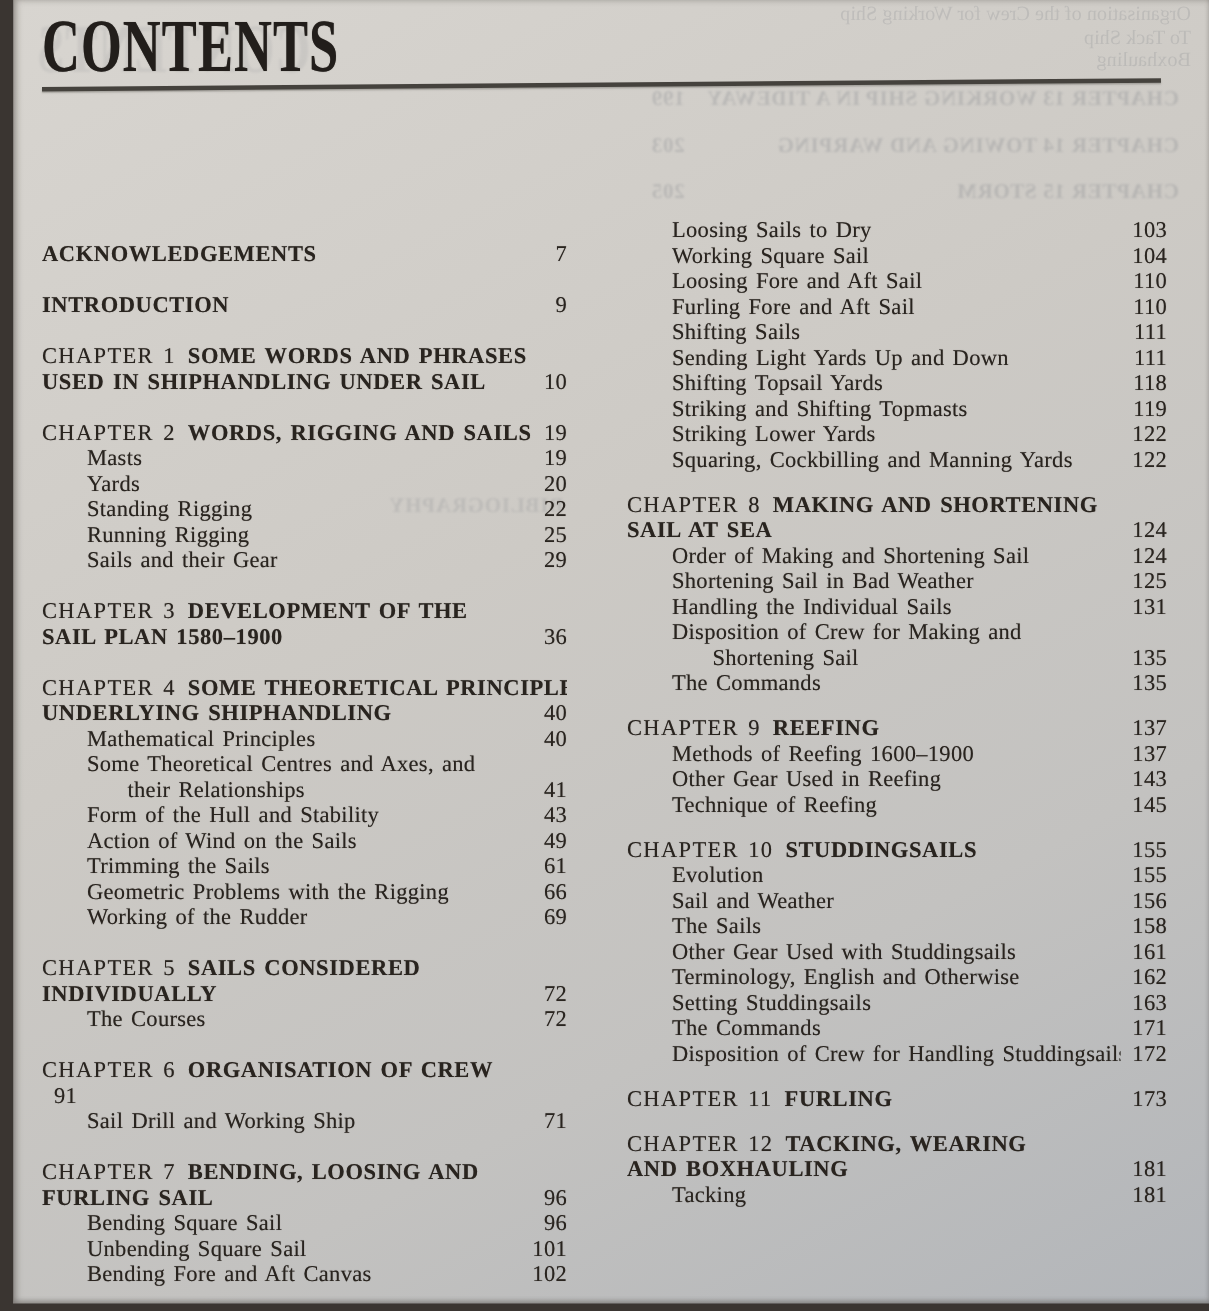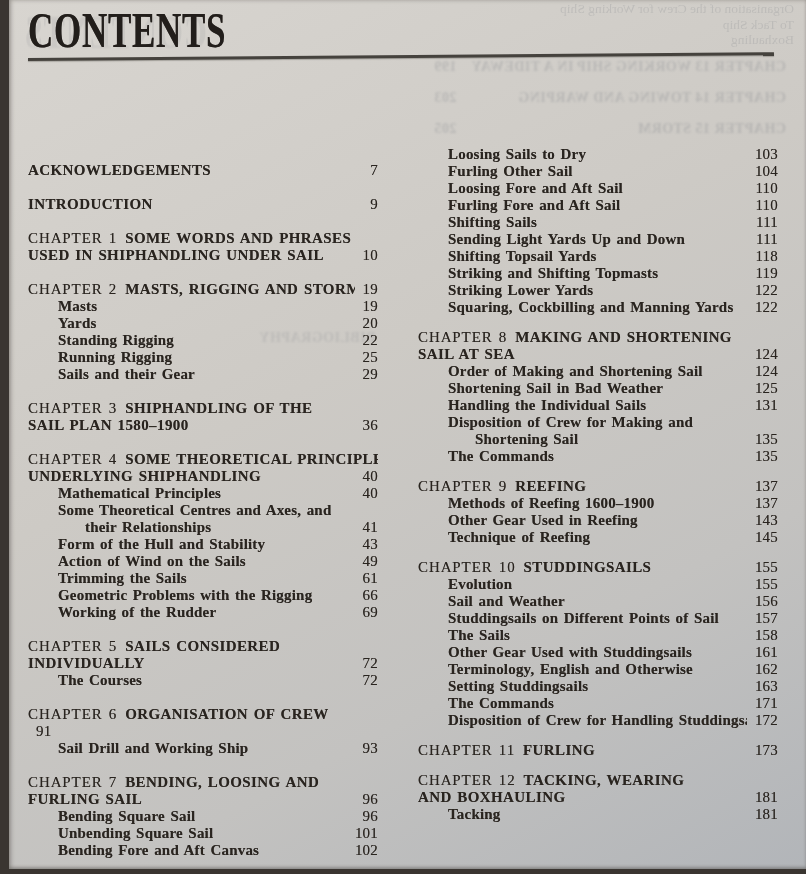--- a/index.html
+++ b/index.html
@@ -33,22 +33,22 @@
   .col-left{left:19px;width:350px;margin-top:16px;}
   .col-right{left:409px;width:360px;}
   .row{
     display:flex;align-items:baseline;justify-content:space-between;
     font-size:15px;line-height:17px;white-space:nowrap;
     word-spacing:1.5px;letter-spacing:.2px;
     text-shadow:0 0 .5px rgba(41,36,31,.5);
   }
   .row .txt{flex:0 1 auto;overflow:hidden;}
   .row .page{margin-left:8px;flex:0 0 auto;}
-  .row.sub .txt{padding-left:30px;font-weight:bold;}
-  .row.cont .txt{padding-left:57px;font-weight:bold;}
+  .row.sub .txt{padding-left:30px;}
+  .row.cont .txt{padding-left:57px;}
   .row.head .t, .row.chapter .t, .row.chapter-cont .t{font-weight:700;letter-spacing:.4px;}
   .row.chapter .label{font-weight:400;letter-spacing:.9px;margin-right:8px;}
   .col-left .gap{height:17px;}
   .col-right .gap{height:13px;}
   
   .ghost{position:absolute;color:var(--ghost);filter:blur(.8px);pointer-events:none;}
   .ghost-title{
     left:198px;top:6px;font-weight:700;font-size:46px;letter-spacing:1px;
     transform:scaleX(-.70);transform-origin:0 0;opacity:.10;white-space:nowrap;
   }
@@ -108,21 +108,21 @@
         <div class="gap"></div>
         <div class="row chapter">
           <span class="txt"><span class="label">CHAPTER 1</span><span class="t">SOME WORDS AND PHRASES</span></span>
         </div>
         <div class="row chapter-cont">
           <span class="txt"><span class="t">USED IN SHIPHANDLING UNDER SAIL</span></span>
           <span class="page">10</span>
         </div>
         <div class="gap"></div>
         <div class="row chapter">
-          <span class="txt"><span class="label">CHAPTER 2</span><span class="t">MASTS, RIGGING AND STORM</span></span>
+          <span class="txt"><span class="label">CHAPTER 2</span><span class="t">WORDS, RIGGING AND SAILS</span></span>
           <span class="page">19</span>
         </div>
         <div class="row sub">
           <span class="txt"><span class="t">Masts</span></span>
           <span class="page">19</span>
         </div>
         <div class="row sub">
           <span class="txt"><span class="t">Yards</span></span>
           <span class="page">20</span>
         </div>
@@ -133,21 +133,21 @@
         <div class="row sub">
           <span class="txt"><span class="t">Running Rigging</span></span>
           <span class="page">25</span>
         </div>
         <div class="row sub">
           <span class="txt"><span class="t">Sails and their Gear</span></span>
           <span class="page">29</span>
         </div>
         <div class="gap"></div>
         <div class="row chapter">
-          <span class="txt"><span class="label">CHAPTER 3</span><span class="t">SHIPHANDLING OF THE</span></span>
+          <span class="txt"><span class="label">CHAPTER 3</span><span class="t">DEVELOPMENT OF THE</span></span>
         </div>
         <div class="row chapter-cont">
           <span class="txt"><span class="t">SAIL PLAN 1580–1900</span></span>
           <span class="page">36</span>
         </div>
         <div class="gap"></div>
         <div class="row chapter">
           <span class="txt"><span class="label">CHAPTER 4</span><span class="t">SOME THEORETICAL PRINCIPLES</span></span>
         </div>
         <div class="row chapter-cont">
@@ -199,21 +199,21 @@
         </div>
         <div class="gap"></div>
         <div class="row chapter">
           <span class="txt"><span class="label">CHAPTER 6</span><span class="t">ORGANISATION OF CREW</span></span>
         </div>
         <div class="row chapter-cont">
           <span class="page">91</span>
         </div>
         <div class="row sub">
           <span class="txt"><span class="t">Sail Drill and Working Ship</span></span>
-          <span class="page">93</span>
+          <span class="page">71</span>
         </div>
         <div class="gap"></div>
         <div class="row chapter">
           <span class="txt"><span class="label">CHAPTER 7</span><span class="t">BENDING, LOOSING AND</span></span>
         </div>
         <div class="row chapter-cont">
           <span class="txt"><span class="t">FURLING SAIL</span></span>
           <span class="page">96</span>
         </div>
         <div class="row sub">
@@ -228,21 +228,21 @@
           <span class="txt"><span class="t">Bending Fore and Aft Canvas</span></span>
           <span class="page">102</span>
         </div>
       </div>
     <div class="col col-right" id="col-right">
         <div class="row sub">
           <span class="txt"><span class="t">Loosing Sails to Dry</span></span>
           <span class="page">103</span>
         </div>
         <div class="row sub">
-          <span class="txt"><span class="t">Furling Other Sail</span></span>
+          <span class="txt"><span class="t">Working Square Sail</span></span>
           <span class="page">104</span>
         </div>
         <div class="row sub">
           <span class="txt"><span class="t">Loosing Fore and Aft Sail</span></span>
           <span class="page">110</span>
         </div>
         <div class="row sub">
           <span class="txt"><span class="t">Furling Fore and Aft Sail</span></span>
           <span class="page">110</span>
         </div>
@@ -325,24 +325,20 @@
         </div>
         <div class="row sub">
           <span class="txt"><span class="t">Evolution</span></span>
           <span class="page">155</span>
         </div>
         <div class="row sub">
           <span class="txt"><span class="t">Sail and Weather</span></span>
           <span class="page">156</span>
         </div>
         <div class="row sub">
-          <span class="txt"><span class="t">Studdingsails on Different Points of Sail</span></span>
-          <span class="page">157</span>
-        </div>
-        <div class="row sub">
           <span class="txt"><span class="t">The Sails</span></span>
           <span class="page">158</span>
         </div>
         <div class="row sub">
           <span class="txt"><span class="t">Other Gear Used with Studdingsails</span></span>
           <span class="page">161</span>
         </div>
         <div class="row sub">
           <span class="txt"><span class="t">Terminology, English and Otherwise</span></span>
           <span class="page">162</span>

